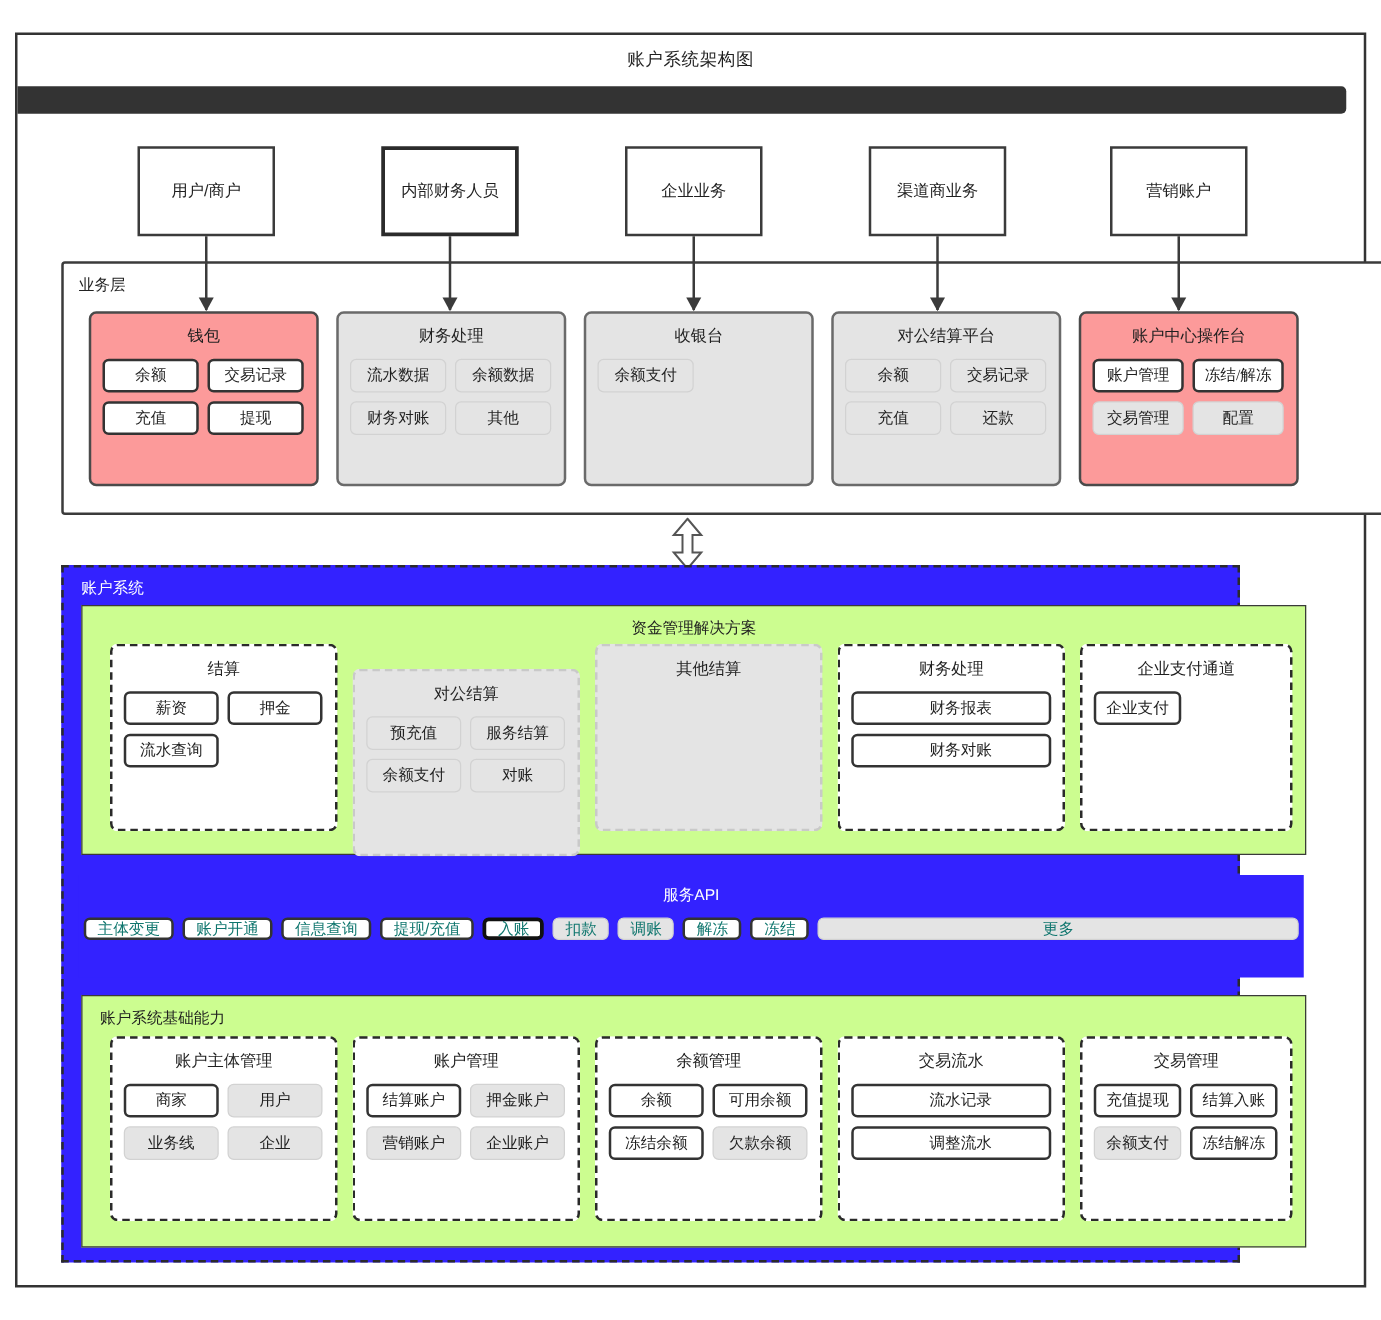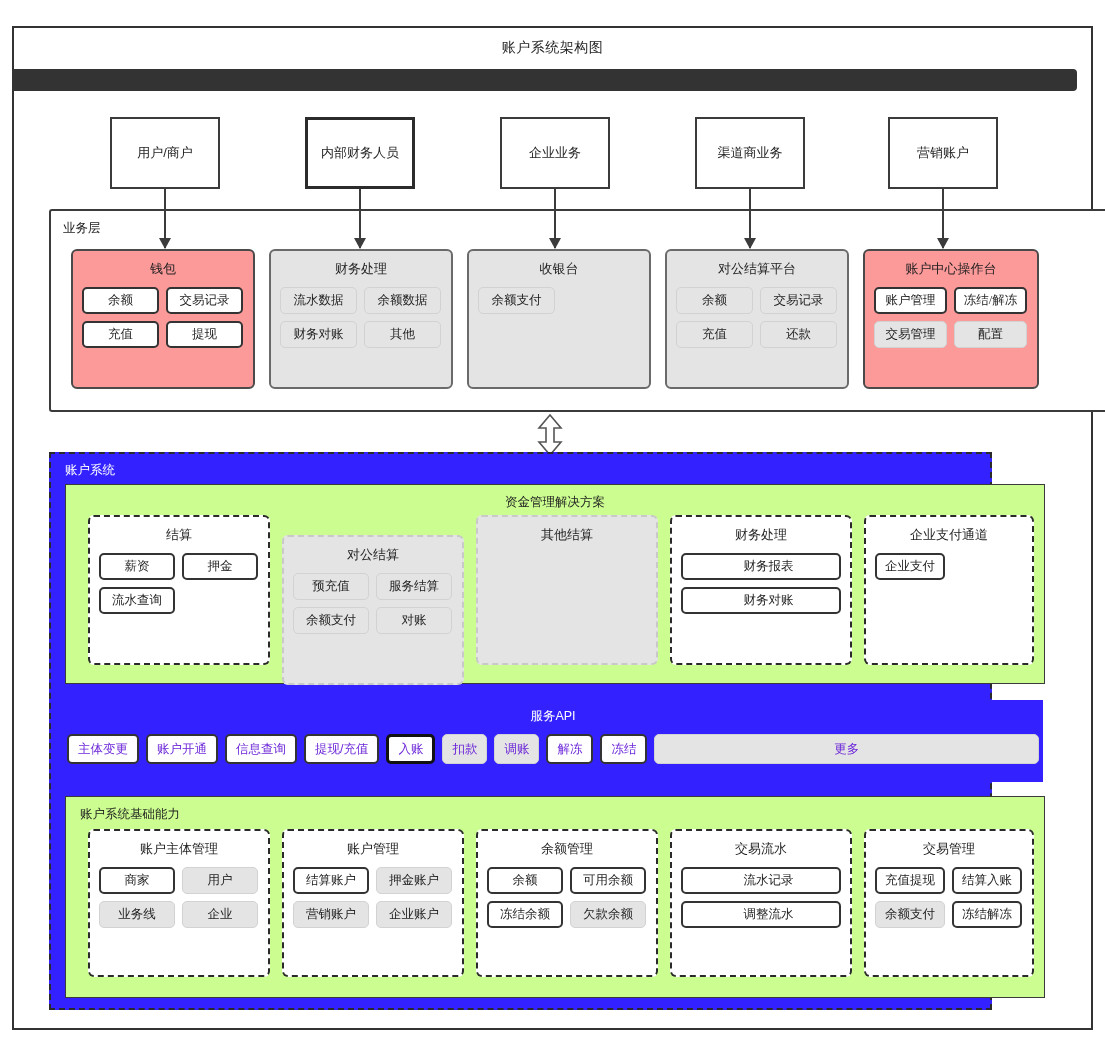--- a/index.html
+++ b/index.html
@@ -168,24 +168,24 @@
   }
   .api-title {
     text-align: center; font-size: 12.5px; color: #ffffff;
     padding-top: 8px;
   }
   .api-row {
     display: flex; gap: 7px;
     padding: 9px 4px 0 4px;
   }
   .api-btn {
-    height: 30px;
+    height: 18px;
     border-radius: 5px;
     display: flex; align-items: center; justify-content: center;
-    font-size: 12.5px; color: #6d28d9;
+    font-size: 12.5px; color: #0f766e;
     background: #e4e4e4;
     border: 1px solid #d2d2d2;
     white-space: nowrap;
     padding: 0 9px;
   }
   .api-btn.white { background: #ffffff; border: 2px solid #333333; }
   .api-btn.hi { background: #ffffff; border: 3px solid #111111; }
   .api-btn.more { flex: 1; }
 </style>
 </head>

